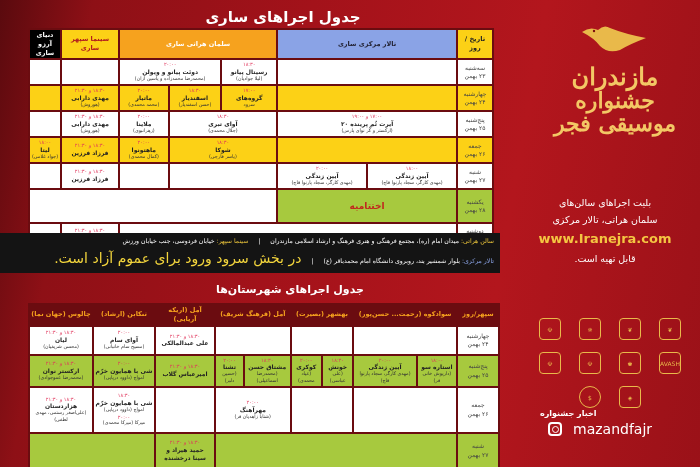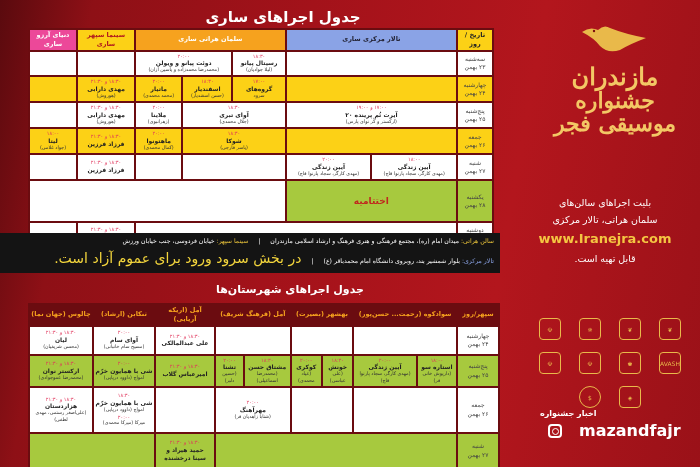--- a/index.html
+++ b/index.html
@@ -21,39 +21,39 @@
 .day.g{background:#a7c93e}
 .closing{color:#c0281e;font-weight:bold;font-size:9px}
 .info-bar{background:#141414;color:#fff;font-size:6.2px;padding:3px 6px;line-height:1.7}
 .info-bar .lbl{color:#e9c33a}
 .info-bar .lbl2{color:#8aa3e6}
 .info-bar .big{color:#f3d53c;font-weight:normal;font-size:14px}
 .promo{color:#fff;text-align:center;font-size:9.5px;line-height:1.75}
 .promo .url{color:#f4c542;font-weight:bold;font-size:13px;direction:ltr}
 .logo-grid{display:flex;flex-wrap:wrap;gap:12px 18px;justify-content:center;width:150px}
 .logo{width:22px;height:22px;border:1px solid #e9b94a;border-radius:4px;color:#e9b94a;font-size:6px;display:flex;align-items:center;justify-content:center}
-.insta{color:#fff;font-weight:bold;font-size:16px;direction:ltr;display:flex;align-items:center;gap:17px}
+.insta{color:#fff;font-weight:normal;font-size:14px;direction:ltr;display:flex;align-items:center;gap:11px}
 .insta-ico{width:14px;height:14px;border:2px solid #fff;border-radius:4px;position:relative}
 .insta-ico:after{content:"";position:absolute;width:5px;height:5px;border:1.5px solid #fff;border-radius:50%;left:2px;top:2px}
 .festival{color:#f3c765;font-family:"DejaVu Serif",serif;font-size:30px;font-weight:bold;line-height:1.05;text-align:center}
 .bird{width:70px;height:40px}
 </style>
 </head>
 <body>
 
 <div class="abs title" style="left:183px;top:8px;width:200px;font-size:15px">جدول اجراهای ساری</div>
 
 <table style="left:28px;top:28px;width:466px">
   <tbody>
       <tr>
     <th style="background:#fcd116;width:34px">تاریخ / روز</th>
     <th style="background:#8aa3e6;color:#223" colspan="2">تالار مرکزی ساری</th>
     <th style="background:#f6a21e;color:#fff" colspan="3">سلمان هراتی ساری</th>
     <th style="background:#fcd116;color:#b0181e;width:56px">سینما سپهر ساری</th>
-    <th style="background:#ec4899;color:#fff;width:46px">دنیای آرزو ساری</th>
+    <th style="background:#000000;color:#fff;width:30px">دنیای آرزو ساری</th>
   </tr>
 
   <tr style="height:23px">
     <td class="day"><span>سه‌شنبه</span><br><span>۲۳ بهمن</span></td>
     <td class="c-w" colspan="2"></td>
     <td class="c-w">
           <span class="t">۱۸:۳۰</span>
           <span class="n">رسیتال پیانو</span>
           <span class="s">(لیلا جوادیان)</span>
         </td>
@@ -155,21 +155,21 @@
         </td>
     <td class="c-w" colspan="2"></td>
     <td class="c-w"></td>
     <td class="c-w">
           <span class="t">۱۸:۳۰ و ۲۱:۳۰</span>
           <span class="n">فرزاد فرزین</span>
         </td>
     <td class="c-w"></td>
   </tr>
 
-  <tr style="height:40px">
+  <tr style="height:32px">
     <td class="day g"><span>یکشنبه</span><br><span>۲۸ بهمن</span></td>
     <td class="c-g closing" colspan="2">اختتامیه</td>
     <td class="c-w" colspan="5"></td>
   </tr>
 
   <tr style="height:22px">
     <td class="day"><span>دوشنبه</span><br><span>۲۹ بهمن</span></td>
     <td class="c-w" colspan="5"></td>
     <td class="c-w">
           <span class="t">۱۸:۳۰ و ۲۱:۳۰</span>

